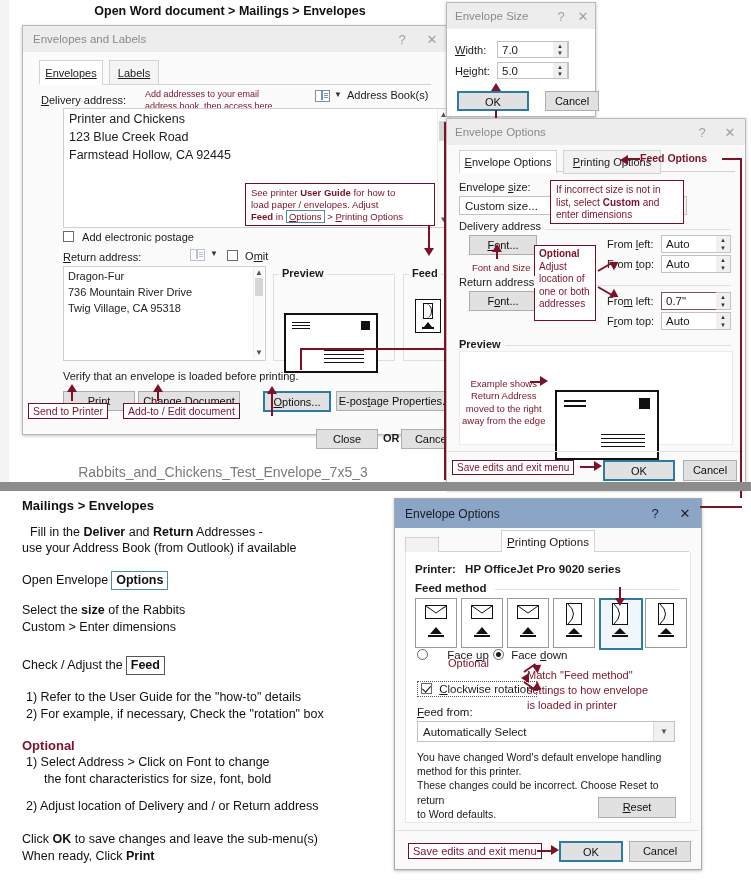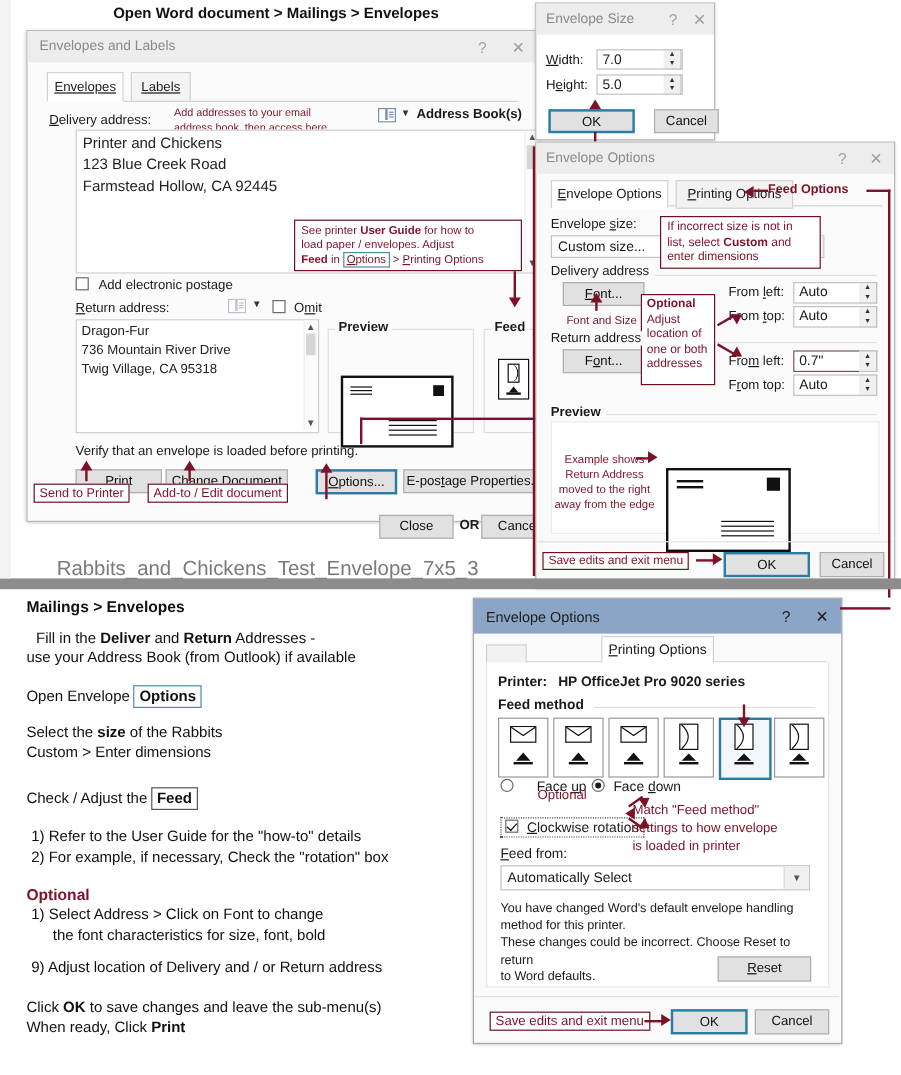--- a/index.html
+++ b/index.html
@@ -101,21 +101,21 @@
     <div>address book, then access here</div>
   </div>
 
   <div class="abs" style="left:292px;top:64px;width:15px;height:12px;border:1.5px solid #7a8fa8;box-sizing:border-box;background:#fff;">
     <div class="abs" style="left:5px;top:0;width:1.5px;height:9px;background:#7a8fa8;"></div>
     <div class="abs" style="left:8px;top:2px;width:4px;height:1px;background:#7a8fa8;"></div>
     <div class="abs" style="left:8px;top:4px;width:4px;height:1px;background:#7a8fa8;"></div>
     <div class="abs" style="left:8px;top:6px;width:4px;height:1px;background:#7a8fa8;"></div>
   </div>
   <div class="abs" style="left:311px;top:64px;font-size:8px;color:#333;">▼</div>
-  <div class="abs" style="left:324px;top:63px;font-size:11px;font-weight:bold;">Address Book(s)</div>
+  <div class="abs" style="left:324px;top:63px;font-size:11px;">Address Book(s)</div>
 
   <div class="abs" style="left:40px;top:82px;width:386px;height:118px;border:1px solid #cfcfcf;background:#fff;"></div>
   <div class="abs" style="left:46px;top:85px;font-size:12.5px;line-height:1.42;color:#222;">
     <div>Printer and Chickens</div>
     <div>123 Blue Creek Road</div>
     <div>Farmstead Hollow, CA 92445</div>
   </div>
 
   <div class="abs" style="left:414px;top:83px;width:11px;height:116px;background:#fbfbfb;border-left:1px solid #eee;">
     <div class="abs" style="left:1px;top:1px;width:9px;text-align:center;font-size:8px;color:#555;">▲</div>
@@ -209,21 +209,21 @@
 <div class="arrowup" style="left:267px;top:386px;"></div>
 
 <div class="annbox" style="left:245px;top:183px;width:190px;height:43px;font-size:9.5px;">
   <div>See printer <b>User Guide</b> for how to</div>
   <div>load paper / envelopes.  Adjust</div>
   <div><b>Feed</b> in <span style="border:1px solid #4a8ea5;padding:0 2px;"><span class="u">O</span>ptions</span> &gt; <span class="u">P</span>rinting Options</div>
 </div>
 <div class="line vline" style="left:428px;top:226px;height:24px;"></div>
 <div class="arrowdn" style="left:424px;top:248px;"></div>
 
-<div class="abs" style="left:0;top:464px;width:446px;text-align:center;font-size:17px;color:#7a7a7a;">Rabbits_and_Chickens_Test_Envelope_7x5_3</div>
+<div class="abs" style="left:0;top:464px;width:446px;text-align:center;font-size:14px;color:#7a7a7a;">Rabbits_and_Chickens_Test_Envelope_7x5_3</div>
 
 <div class="dlg" style="left:446px;top:2px;width:148px;height:113px;background:#fff;">
   <div class="dlg-title" style="padding-left:8px;">
     <span class="ttl">Envelope Size</span>
     <span class="sysbtn" style="width:20px;">?</span>
     <span class="sysbtn" style="width:24px;">✕</span>
   </div>
   <div class="abs" style="left:8px;top:41px;font-size:11px;">
     <span class="u">W</span>idth:
   </div>
@@ -414,21 +414,21 @@
 
   <div style="height:14px;"></div>
   <div style="margin-left:4px;">1) Refer to the User Guide for the "how-to" details</div>
   <div style="margin-left:4px;">2) For example, if necessary, Check the "rotation" box</div>
 
   <div style="height:14px;"></div>
   <div class="ann" style="font-weight:bold;font-size:13px;">Optional</div>
   <div style="margin-left:4px;">1)  Select Address &gt; Click on Font to change</div>
   <div style="margin-left:22px;">the font characteristics for size, font, bold</div>
   <div style="height:10px;"></div>
-  <div style="margin-left:4px;">9)  Adjust location of Delivery and / or Return address</div>
+  <div style="margin-left:4px;">2)  Adjust location of Delivery and / or Return address</div>
 
   <div style="height:16px;"></div>
   <div>
     <span>Click </span><b>OK</b><span> to save changes and leave the sub-menu(s)</span>
   </div>
   <div>
     <span>When ready, Click </span><b>Print</b>
   </div>
 </div>
 

